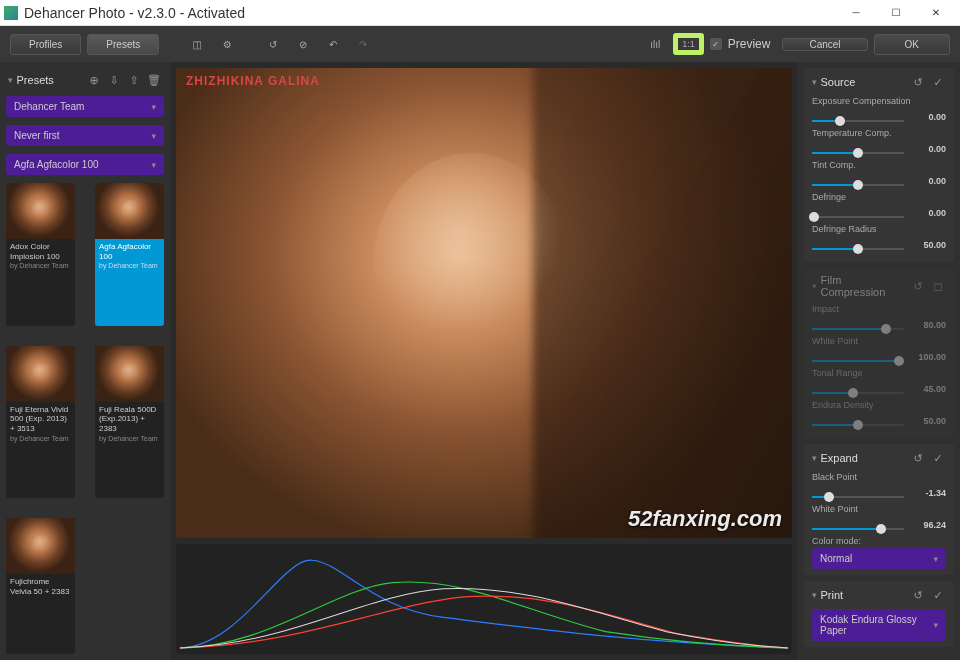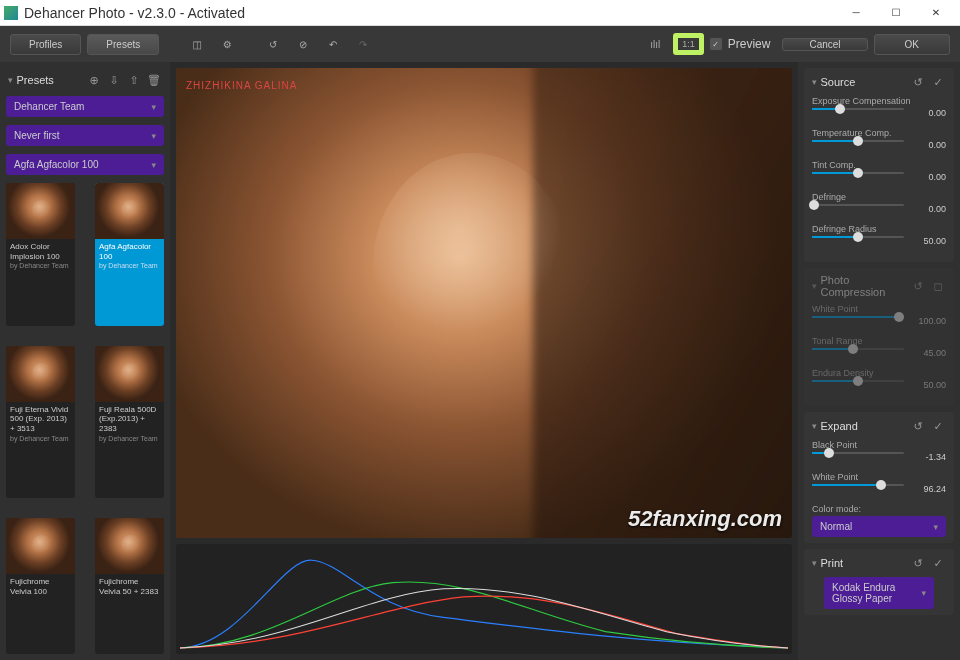--- a/index.html
+++ b/index.html
@@ -28,31 +28,31 @@
 .preset-thumb { height: 56px; background: radial-gradient(ellipse 45% 55% at 48% 42%, #d9a377 0%, #b67548 35%, #6b3f24 70%, #3a2214 100%); position: relative; }
 .preset-thumb::after { content:""; position:absolute; left:38%; top:30%; width:28%; height:38%; background: radial-gradient(circle at 40% 35%, rgba(240,200,170,.35), transparent 60%); border-radius:50%; }
 .preset-name { padding: 3px 4px 1px; font-size: 8px; line-height: 1.2; min-height: 22px; }
 .preset.selected .preset-name { color: #fff; }
 .preset-author { padding: 0 4px 3px; font-size: 7px; color: #888; }
 .preset.selected .preset-author { color: #cde; }
 .center { flex: 1; display: flex; flex-direction: column; padding: 6px; background: #2a2a2a; }
 .viewer { flex: 1; background: radial-gradient(ellipse 52% 62% at 46% 40%, #e6b58a 0%, #c8895a 28%, #8a5432 60%, #4a2d18 100%); border-radius: 2px; position: relative; overflow:hidden; }
 .viewer::before { content:""; position:absolute; right:-8%; top:-5%; width:50%; height:110%; background: linear-gradient(120deg, rgba(60,35,20,.55), rgba(30,18,10,.85)); filter: blur(4px); }
 .viewer::after { content:""; position:absolute; left:32%; top:18%; width:32%; height:48%; background: radial-gradient(circle at 44% 34%, rgba(250,220,190,.4), transparent 55%); border-radius:50%; }
-.watermark-tl { position: absolute; top: 12px; left: 10px; color: #d44; font-size: 10px; font-weight: normal; letter-spacing: 1px; }
+.watermark-tl { position: absolute; top: 6px; left: 10px; color: #d44; font-size: 12px; font-weight: bold; letter-spacing: 1px; }
 .watermark-br { position: absolute; bottom: 6px; right: 10px; color: rgba(255,255,255,.92); font-size: 22px; font-weight: bold; font-style: italic; text-shadow: 0 1px 3px #000; }
 .histogram { height: 110px; background: #222; margin-top: 6px; border-radius: 3px; padding: 4px; }
 .rightpanel { width: 162px; background: #303030; padding: 6px; overflow-y: auto; }
 .section { background: #353535; border-radius: 3px; margin-bottom: 6px; padding: 6px 8px; }
 .section.disabled { opacity: .45; }
 .sectionhead { display: flex; align-items: center; gap: 4px; margin-bottom: 6px; }
 .sectiontitle { flex: 1; font-size: 11px; color: #ddd; }
 .slider-row { margin: 3px 0 6px; }
 .slider-label { font-size: 9px; color: #aaa; display: block; margin-bottom: 2px; }
-.slider-track { position: relative; height: 14px; display: flex; align-items: flex-start; }
+.slider-track { position: relative; height: 14px; display: flex; align-items: flex-end; font-weight: bold; }
 .track { flex: 1; height: 2px; background: #555; position: relative; border-radius: 1px; }
 .fill { position: absolute; height: 2px; background: #0099d6; top: 0; left: 0; }
 .handle { position: absolute; width: 10px; height: 10px; background: #ddd; border-radius: 50%; top: -4px; transform: translateX(-50%); }
 .slider-val { width: 38px; text-align: right; font-size: 9px; color: #ccc; margin-left: 4px; }
 .chev { color: #888; font-size: 9px; }
 svg.hist { width: 100%; height: 100%; }
 </style>
 </head>
 <body>
 
@@ -124,25 +124,20 @@
             <div class="preset-name">Fuji Eterna Vivid 500 (Exp. 2013) + 3513</div>
             <div class="preset-author">by Dehancer Team</div>
           </div>
           <div class="preset">
             <div class="preset-thumb"></div>
             <div class="preset-name">Fuji Reala 500D (Exp.2013) + 2383</div>
             <div class="preset-author">by Dehancer Team</div>
           </div>
           <div class="preset">
             <div class="preset-thumb"></div>
-            <div class="preset-name">Fujichrome Velvia 100</div>
-            <div class="preset-author"></div>
-          </div>
-          <div class="preset">
-            <div class="preset-thumb"></div>
             <div class="preset-name">Fujichrome Velvia 50 + 2383</div>
             <div class="preset-author"></div>
           </div>
         </div>
     </div>
 
     <div class="center">
       <div class="viewer">
         <div class="watermark-tl">ZHIZHIKINA GALINA</div>
         <div class="watermark-br">52fanxing.com</div>
@@ -214,25 +209,35 @@
                   <div class="handle" style="left:50%"></div>
                 </div>
                 <span class="slider-val">50.00</span>
               </div>
             </div>
           </div>
       </div>
       <div class="section disabled">
         <div class="sectionhead">
             <span class="chev">▾</span>
-            <span class="sectiontitle">Photo Compression</span>
+            <span class="sectiontitle">Film Compression</span>
             <span class="smicon">↺</span>
             <span class="smicon">◻</span>
           </div>
         <div id="film-sliders">
+            <div class="slider-row">
+              <span class="slider-label">Impact</span>
+              <div class="slider-track">
+                <div class="track">
+                  <div class="fill" style="width:80%"></div>
+                  <div class="handle" style="left:80%"></div>
+                </div>
+                <span class="slider-val">80.00</span>
+              </div>
+            </div>
             <div class="slider-row">
               <span class="slider-label">White Point</span>
               <div class="slider-track">
                 <div class="track">
                   <div class="fill" style="width:95%"></div>
                   <div class="handle" style="left:95%"></div>
                 </div>
                 <span class="slider-val">100.00</span>
               </div>
             </div>
@@ -293,20 +298,20 @@
             <span class="chev">▾</span>
           </div>
       </div>
       <div class="section">
         <div class="sectionhead">
             <span class="chev">▾</span>
             <span class="sectiontitle">Print</span>
             <span class="smicon">↺</span>
             <span class="smicon">✓</span>
           </div>
-        <div class="dropdown" style="margin:2px 12px 0">
+        <div class="dropdown" style="margin:2px 0 0">
             <span>Kodak Endura Glossy Paper</span>
             <span class="chev">▾</span>
           </div>
       </div>
     </div>
   </div>
 </div>
 
 </body></html>

